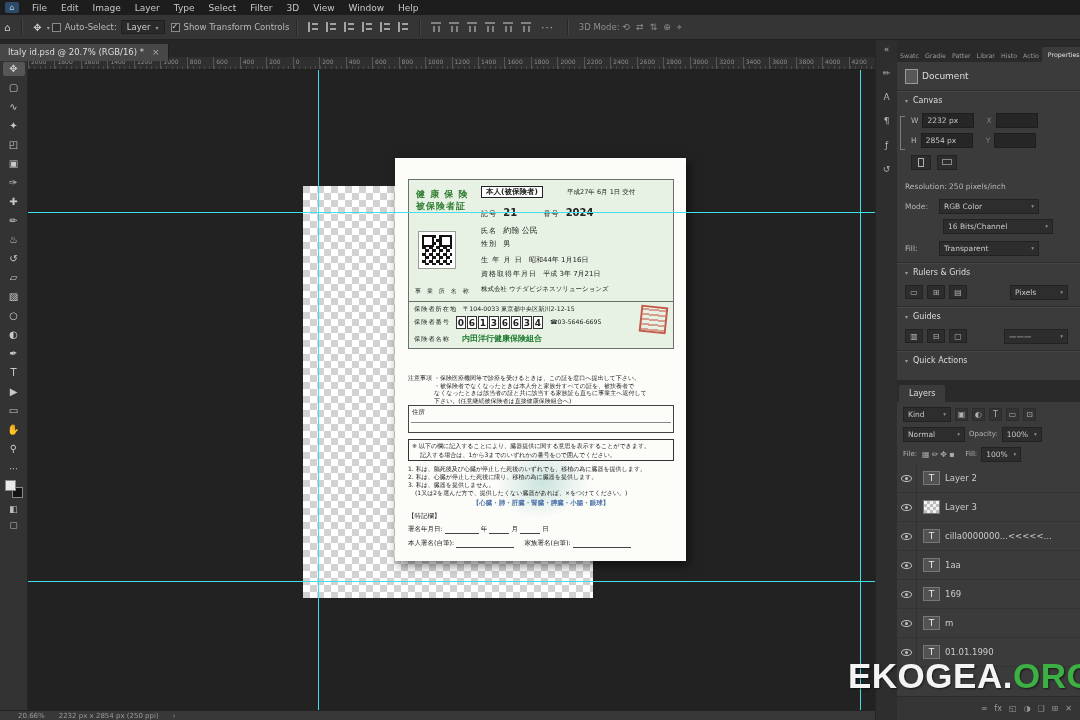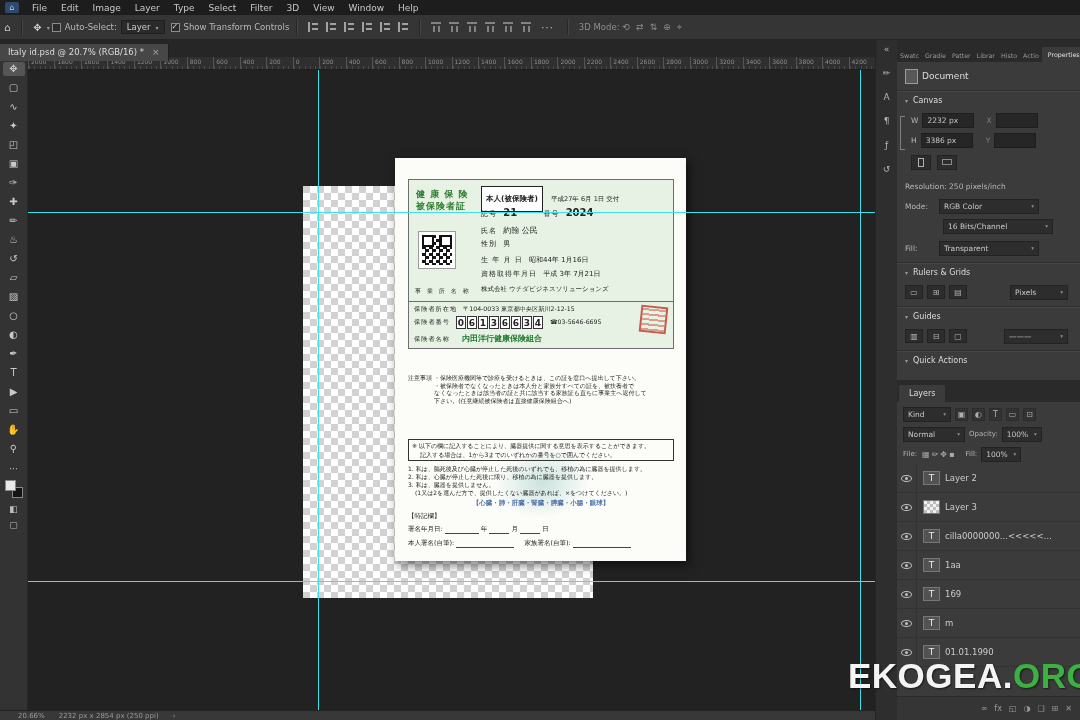--- a/index.html
+++ b/index.html
@@ -58,22 +58,22 @@
   .document { position:absolute; left:367px; top:88px; width:291px; height:403px; background:#fcfcf9; box-shadow:3px 4px 10px rgba(0,0,0,.55); z-index:3; font-size:7px; color:#222; }
   .card { position:absolute; left:13px; top:21px; width:266px; border:1px solid #6d6d6d; }
   .card-top { position:relative; height:122px; background:#e8f2e4; border-bottom:1px solid #6d6d6d; }
   .card-title { position:absolute; left:7px; top:8px; color:#2e7d32; font-weight:bold; font-size:9px; line-height:12px; letter-spacing:1px; }
   .qr { position:absolute; left:10px; top:52px; width:36px; height:36px; background:repeating-conic-gradient(#161616 0% 25%, #ffffff 0% 50%); background-size:7px 7px; border:3px solid #fff; outline:1px solid #9a9a9a; }
   .qr::before, .qr::after { content:""; position:absolute; width:8px; height:8px; border:2px solid #111; background:#fff; }
   .qr::before { left:0; top:0; } .qr::after { right:0; top:0; }
   .office-label { position:absolute; left:6px; bottom:5px; font-size:6px; letter-spacing:2px; color:#333; }
   .c-right { position:absolute; left:72px; top:0; width:192px; height:122px; }
   .crow { position:absolute; left:0; white-space:nowrap; font-size:7px; color:#222; }
-  .holder-box { display:inline-block; border:1.5px solid #222; padding:7px 4px; font-weight:bold; font-size:7.5px; background:#fff; }
-  .issue-date { margin-left:6px; font-size:6.5px; }
+  .holder-box { display:inline-block; border:1.5px solid #222; padding:0 4px; font-weight:bold; font-size:7.5px; background:#fff; }
+  .issue-date { margin-left:22px; font-size:6.5px; }
   .lab { letter-spacing:1px; margin-right:4px; }
   .big { font-weight:bold; font-size:10px; }
   .card-bottom { position:relative; height:46px; background:#e8f2e4; }
   .cb-line { position:absolute; left:5px; white-space:nowrap; font-size:6.2px; }
   .digit-box { display:inline-flex; width:10px; height:13px; border:1px solid #333; background:#fff; font-weight:bold; font-size:9px; align-items:center; justify-content:center; margin-right:1px; vertical-align:middle; }
   .ins-name { color:#1c7a2e; font-weight:bold; font-size:8px; margin-left:6px; }
   .seal { position:absolute; right:6px; top:4px; width:27px; height:27px; border:2px solid #c04030; transform:rotate(6deg); opacity:.85;
     background:repeating-linear-gradient(0deg, rgba(192,64,48,.55) 0 2px, transparent 2px 5px); }
   .notes-block { position:absolute; left:13px; top:216px; width:266px; font-size:6px; line-height:7.5px; color:#1d1d1d; }
   .note-line { white-space:nowrap; overflow:hidden; }
@@ -350,20 +350,24 @@
       </div>
     </div>
 
     <div class="notes-block">
         <div class="note-line">注意事項 ・保険医療機関等で診療を受けるときは、この証を窓口へ提出して下さい。</div>
         <div class="note-line indent">・被保険者でなくなったときは本人分と家族分すべての証を、被扶養者で</div>
         <div class="note-line indent">なくなったときは該当者の証と共に該当する家族証も直ちに事業主へ返付して</div>
         <div class="note-line indent">下さい。(任意継続被保険者は直接健康保険組合へ)</div>
       </div>
 
+    <div class="address-box">
+      <span class="addr-label">住所</span>
+      <span class="mid-line"></span>
+    </div>
 
     <div class="organ-box">
       <div>※ 以下の欄に記入することにより、臓器提供に関する意思を表示することができます。</div>
       <div class="l2">記入する場合は、1から3までのいずれかの番号を○で囲んでください。</div>
     </div>
 
     <div class="organ-items">
         <div class="organ-item">1. 私は、脳死後及び心臓が停止した死後のいずれでも、移植の為に臓器を提供します。</div>
         <div class="organ-item">2. 私は、心臓が停止した死後に限り、移植の為に臓器を提供します。</div>
         <div class="organ-item">3. 私は、臓器を提供しません。</div>
@@ -429,21 +433,21 @@
     </div>
     <span class="chain"></span>
     <div class="pp-row" style="top:50px;left:14px">
       <span class="pp-lab">W</span>
       <span class="pp-input" style="width:52px">2232 px</span>
       <span class="pp-lab dim" style="margin-left:8px">X</span>
       <span class="pp-input dim" style="width:42px"></span>
     </div>
     <div class="pp-row" style="top:70px;left:14px">
       <span class="pp-lab">H</span>
-      <span class="pp-input" style="width:52px">3386 px</span>
+      <span class="pp-input" style="width:52px">2854 px</span>
       <span class="pp-lab dim" style="margin-left:9px">Y</span>
       <span class="pp-input dim" style="width:42px"></span>
     </div>
     <div class="pp-row" style="top:92px;left:14px;gap:6px">
       <span class="orient">
           <span class="por"></span>
         </span>
       <span class="orient">
           <span class="lan"></span>
         </span>

